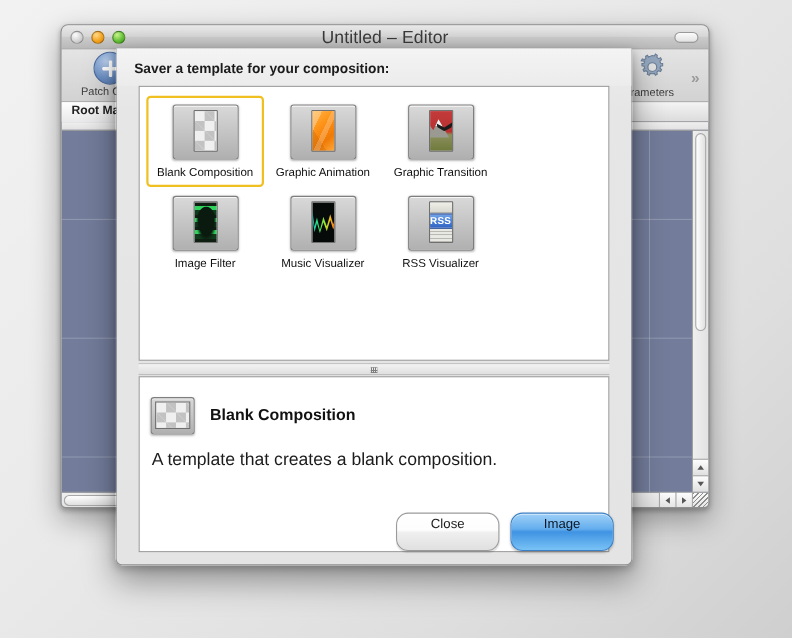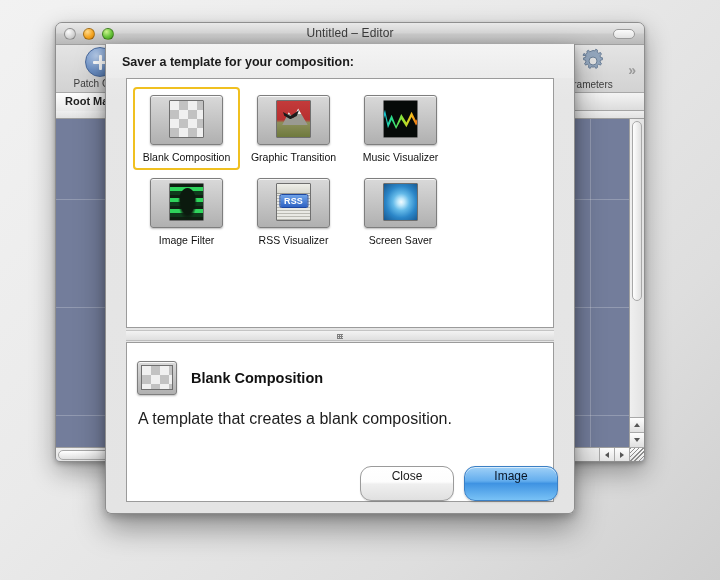--- a/index.html
+++ b/index.html
@@ -29,21 +29,21 @@
   }
   #bg-titlebar {
     position: relative;
     height: 22px;
     background: linear-gradient(to bottom, #e9e9e9 0%, #d6d6d6 48%, #cbcbcb 52%, #b9b9b9 100%);
     border-bottom: 1px solid #a0a0a0;
   }
   #bg-title {
     position: absolute; left: 0; right: 0; top: 3px;
     text-align: center;
-    font-size: 12px; color: #3a3a3a;
+    font-size: 16px; color: #3a3a3a;
     letter-spacing: .1px;
   }
   .traffic {
     position: absolute; top: 5px;
     width: 12px; height: 12px; border-radius: 50%;
     border: 1px solid rgba(0,0,0,.30);
   }
   #tl-close  { left: 8px;  background: radial-gradient(circle at 35% 28%, #fdfdfd, #d2d2d2 60%, #b4b4b4); }
   #tl-min    { left: 27px; background: radial-gradient(circle at 35% 28%, #ffd98a, #f5a623 55%, #cf7c0c); }
   #tl-zoom   { left: 46px; background: radial-gradient(circle at 35% 28%, #cdf58e, #67c53a 55%, #3f9318); }
@@ -222,21 +222,21 @@
   }
   .tile {
     width: 107px;
     padding: 6px 2px 5px;
     text-align: center;
     border: 2px solid transparent;
     border-radius: 4px;
   }
   .tile.selected { border-color: #f0c020; }
   .tile-icon {
-    width: 73px; height: 50px; margin: 0 auto 6px;
+    width: 60px; height: 50px; margin: 0 auto 6px;
     border-radius: 3px;
     border: 1px solid #7e7e7e;
     background: linear-gradient(to bottom, #d9d9d9, #b0b0b0);
     padding: 4px 18px 6px;
     box-shadow: 0 1px 2px rgba(0,0,0,.28), inset 0 1px 0 rgba(255,255,255,.8);
     position: relative;
   }
   .tile-screen {
     width: 100%; height: 100%;
     border-radius: 1px;
@@ -492,58 +492,58 @@
             <div class="tile-icon">
               <div class="tile-screen">
                 <div class="art-checker"></div>
               </div>
             </div>
             <div class="tile-label">Blank Composition</div>
           </div>
           <div class="tile">
             <div class="tile-icon">
               <div class="tile-screen">
+                <div class="art-orange"></div>
+              </div>
+            </div>
+            <div class="tile-label">Graphic Animation</div>
+          </div>
+          <div class="tile">
+            <div class="tile-icon">
+              <div class="tile-screen">
                 <div class="art-landscape"></div>
               </div>
             </div>
             <div class="tile-label">Graphic Transition</div>
+          </div>
+          <div class="tile">
+            <div class="tile-icon">
+              <div class="tile-screen">
+                <div class="art-green"></div>
+              </div>
+            </div>
+            <div class="tile-label">Image Filter</div>
           </div>
           <div class="tile">
             <div class="tile-icon">
               <div class="tile-screen">
                 <div class="art-music"></div>
               </div>
             </div>
             <div class="tile-label">Music Visualizer</div>
-          </div>
-          <div class="tile">
-            <div class="tile-icon">
-              <div class="tile-screen">
-                <div class="art-green"></div>
-              </div>
-            </div>
-            <div class="tile-label">Image Filter</div>
           </div>
           <div class="tile">
             <div class="tile-icon">
               <div class="tile-screen">
                 <div class="art-rss"></div>
                 <div class="rss-badge">RSS</div>
               </div>
             </div>
             <div class="tile-label">RSS Visualizer</div>
           </div>
-          <div class="tile">
-            <div class="tile-icon">
-              <div class="tile-screen">
-                <div class="art-blue"></div>
-              </div>
-            </div>
-            <div class="tile-label">Screen Saver</div>
-          </div>
         </div>
     </div>
 
     <div id="splitter">
       <div id="splitter-dot"></div>
     </div>
 
     <div id="detail-panel">
       <div id="detail-head">
         <div id="detail-icon">

